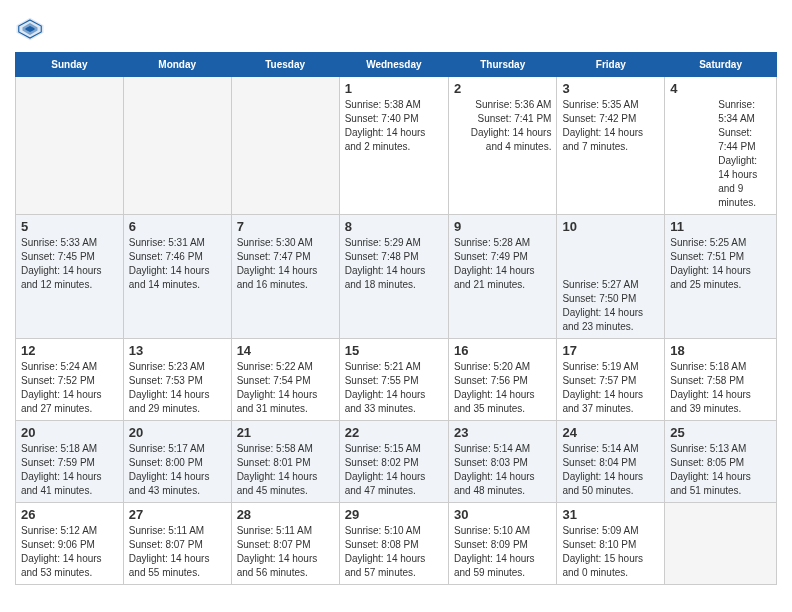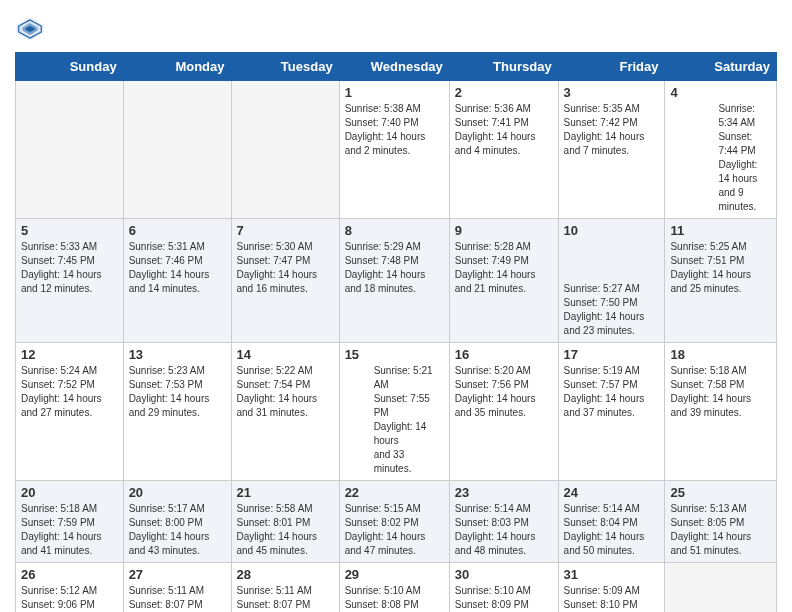--- a/index.html
+++ b/index.html
@@ -53,23 +53,23 @@
       font-size: 16px;
       color: #555;
     }
     table {
       width: 100%;
       border-collapse: collapse;
     }
     thead tr th {
       background-color: #1a5fa8;
       color: #fff;
-      text-align: right;
+      text-align: center;
       padding: 6px 6px;
-      font-size: 13px;
+      font-size: 10px;
       font-weight: bold;
       border: 1px solid #1a5fa8;
     }
     tbody tr td {
       border: 1px solid #ccc;
       vertical-align: top;
       padding: 4px 5px;
       width: 113px;
       min-height: 70px;
     }
@@ -136,21 +136,21 @@
         <td class="empty"></td>
         <td>
           <span class="day-number">1</span>
           <div class="day-info" style="white-space: pre-line;">Sunrise: 5:38 AM
 Sunset: 7:40 PM
 Daylight: 14 hours
 and 2 minutes.</div>
         </td>
         <td>
           <span class="day-number">2</span>
-          <div class="day-info" style="white-space: pre-line;">Sunrise: 5:36 AM
+          <div class="day-info" style="white-space: pre-line; text-align: right;">Sunrise: 5:36 AM
 Sunset: 7:41 PM
 Daylight: 14 hours
 and 4 minutes.</div>
         </td>
         <td>
           <span class="day-number">3</span>
           <div class="day-info" style="white-space: pre-line;">Sunrise: 5:35 AM
 Sunset: 7:42 PM
 Daylight: 14 hours
 and 7 minutes.</div>
@@ -231,21 +231,21 @@
         </td>
         <td>
           <span class="day-number">14</span>
           <div class="day-info" style="white-space: pre-line;">Sunrise: 5:22 AM
 Sunset: 7:54 PM
 Daylight: 14 hours
 and 31 minutes.</div>
         </td>
         <td>
           <span class="day-number">15</span>
-          <div class="day-info" style="white-space: pre-line; margin-left: 29px;">Sunrise: 5:21 AM
+          <div class="day-info" style="white-space: pre-line;">Sunrise: 5:21 AM
 Sunset: 7:55 PM
 Daylight: 14 hours
 and 33 minutes.</div>
         </td>
         <td>
           <span class="day-number">16</span>
           <div class="day-info" style="white-space: pre-line;">Sunrise: 5:20 AM
 Sunset: 7:56 PM
 Daylight: 14 hours
 and 35 minutes.</div>

